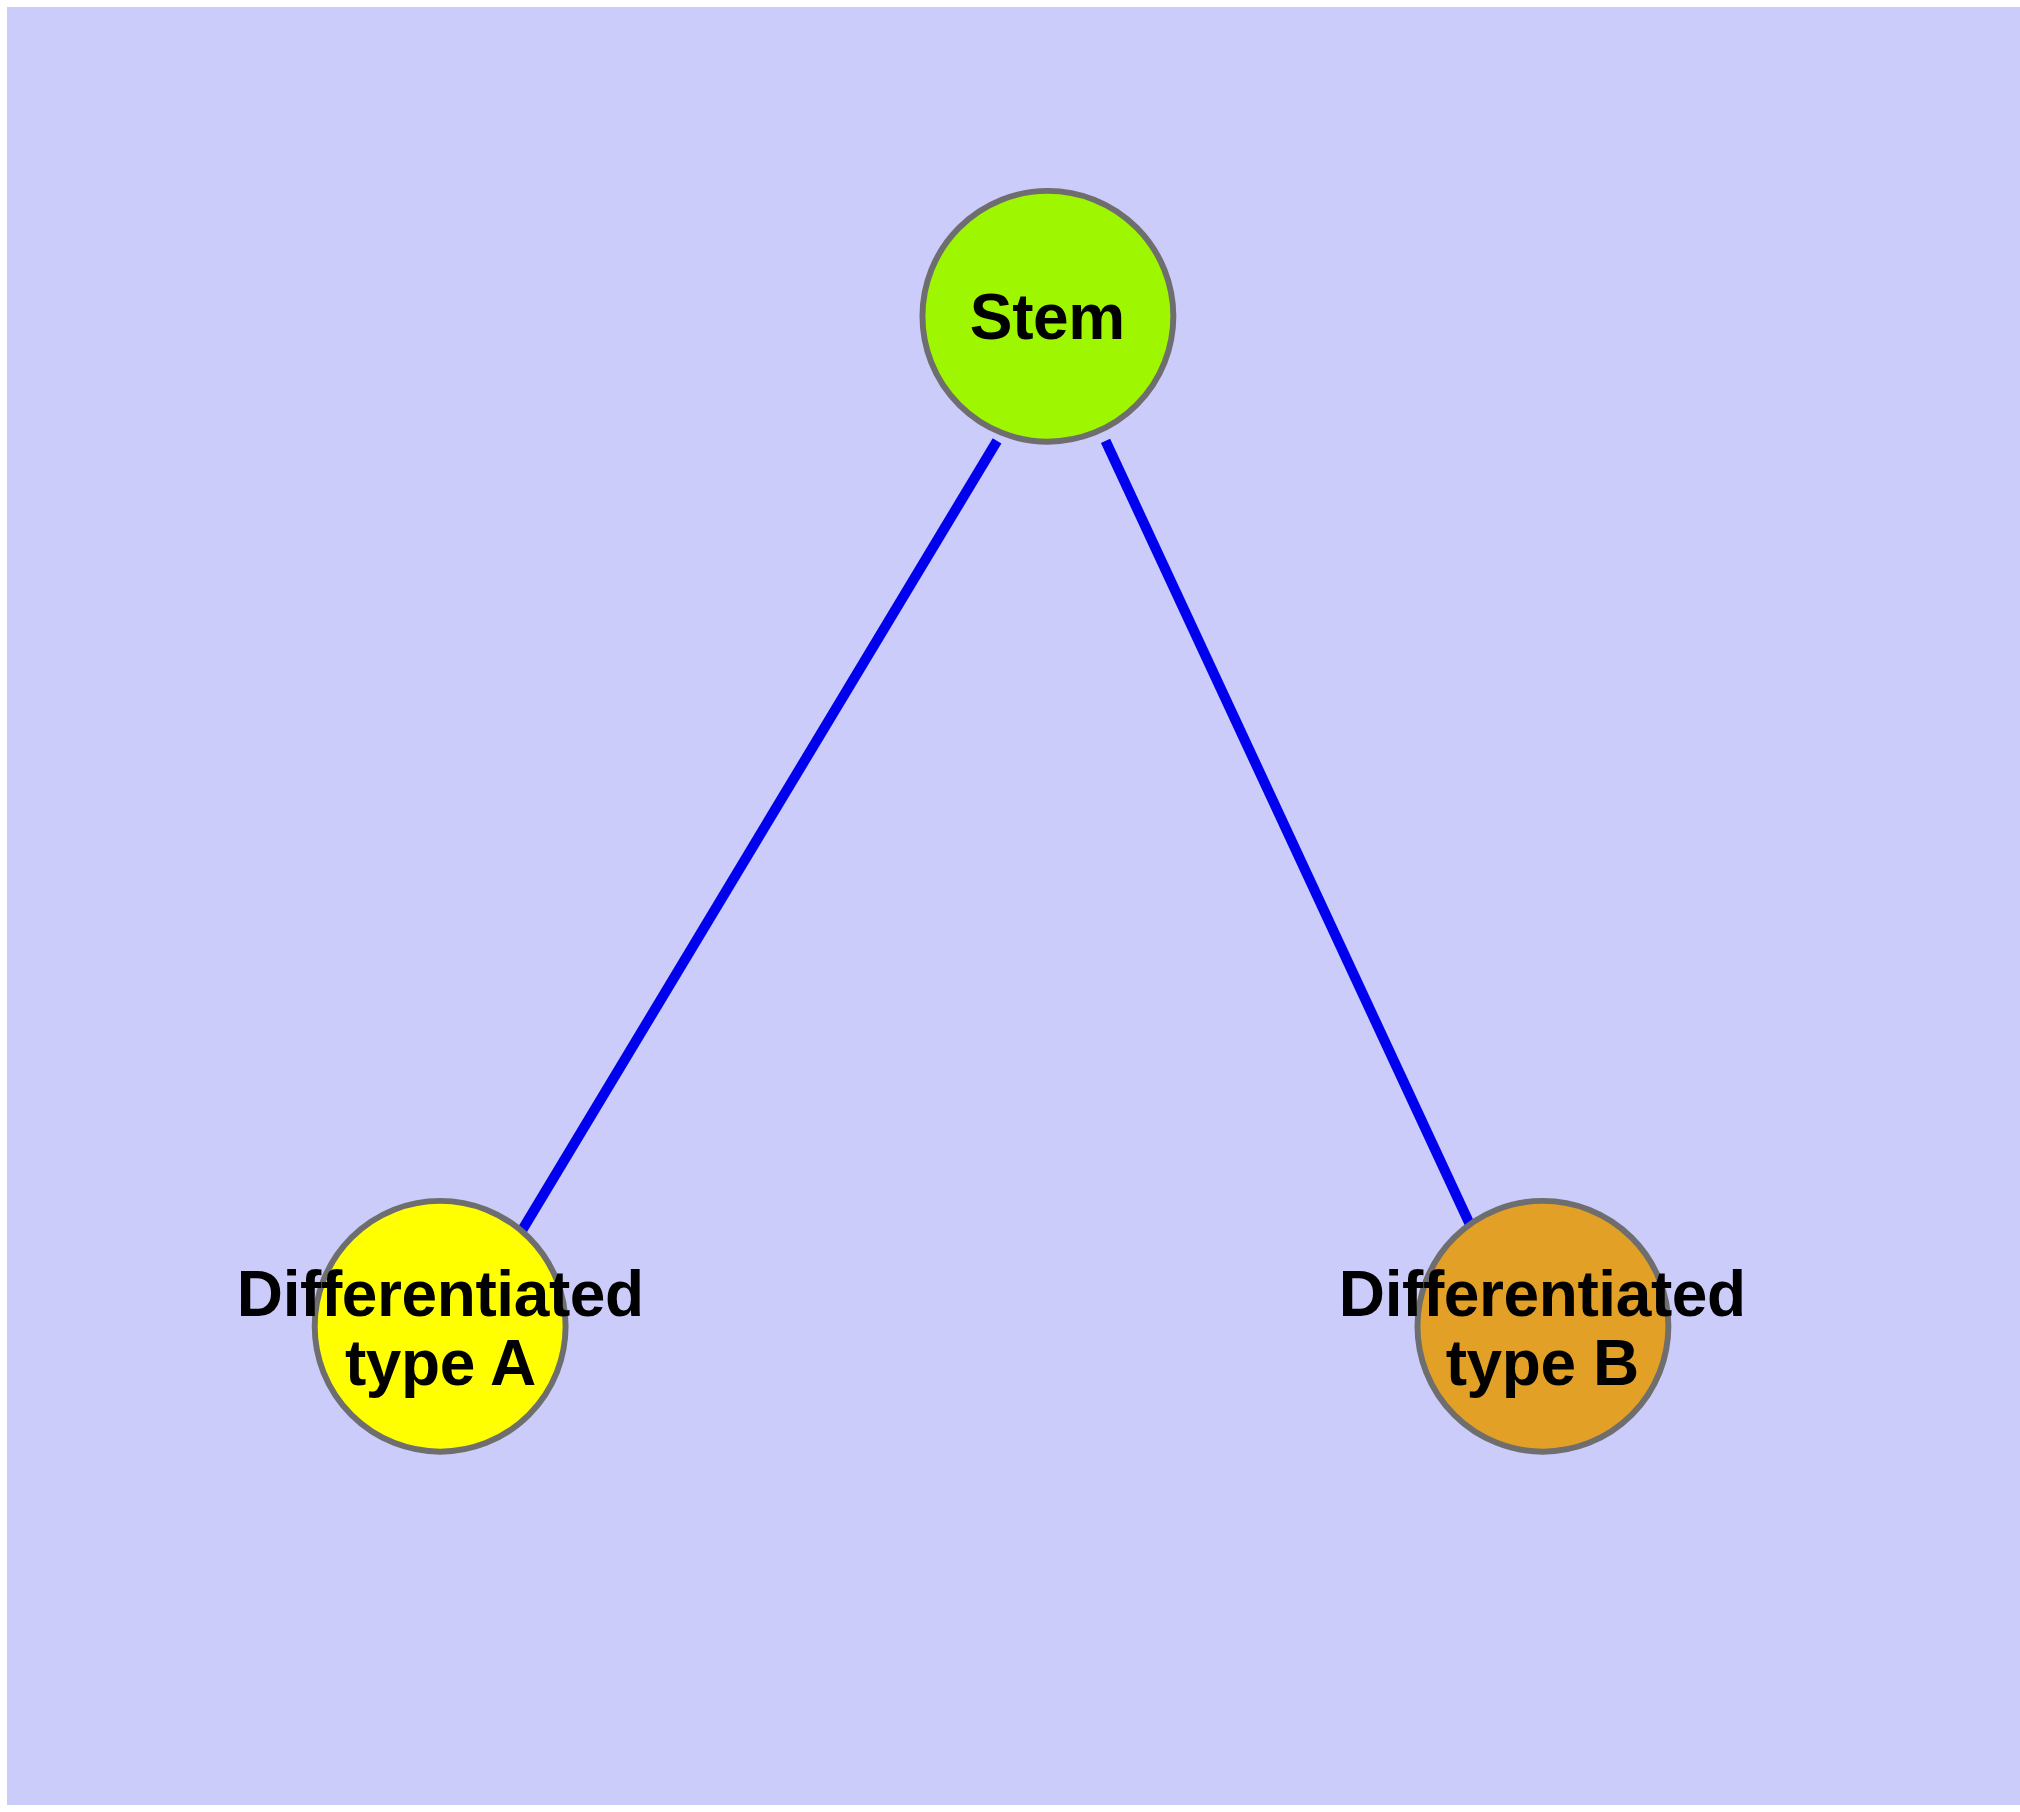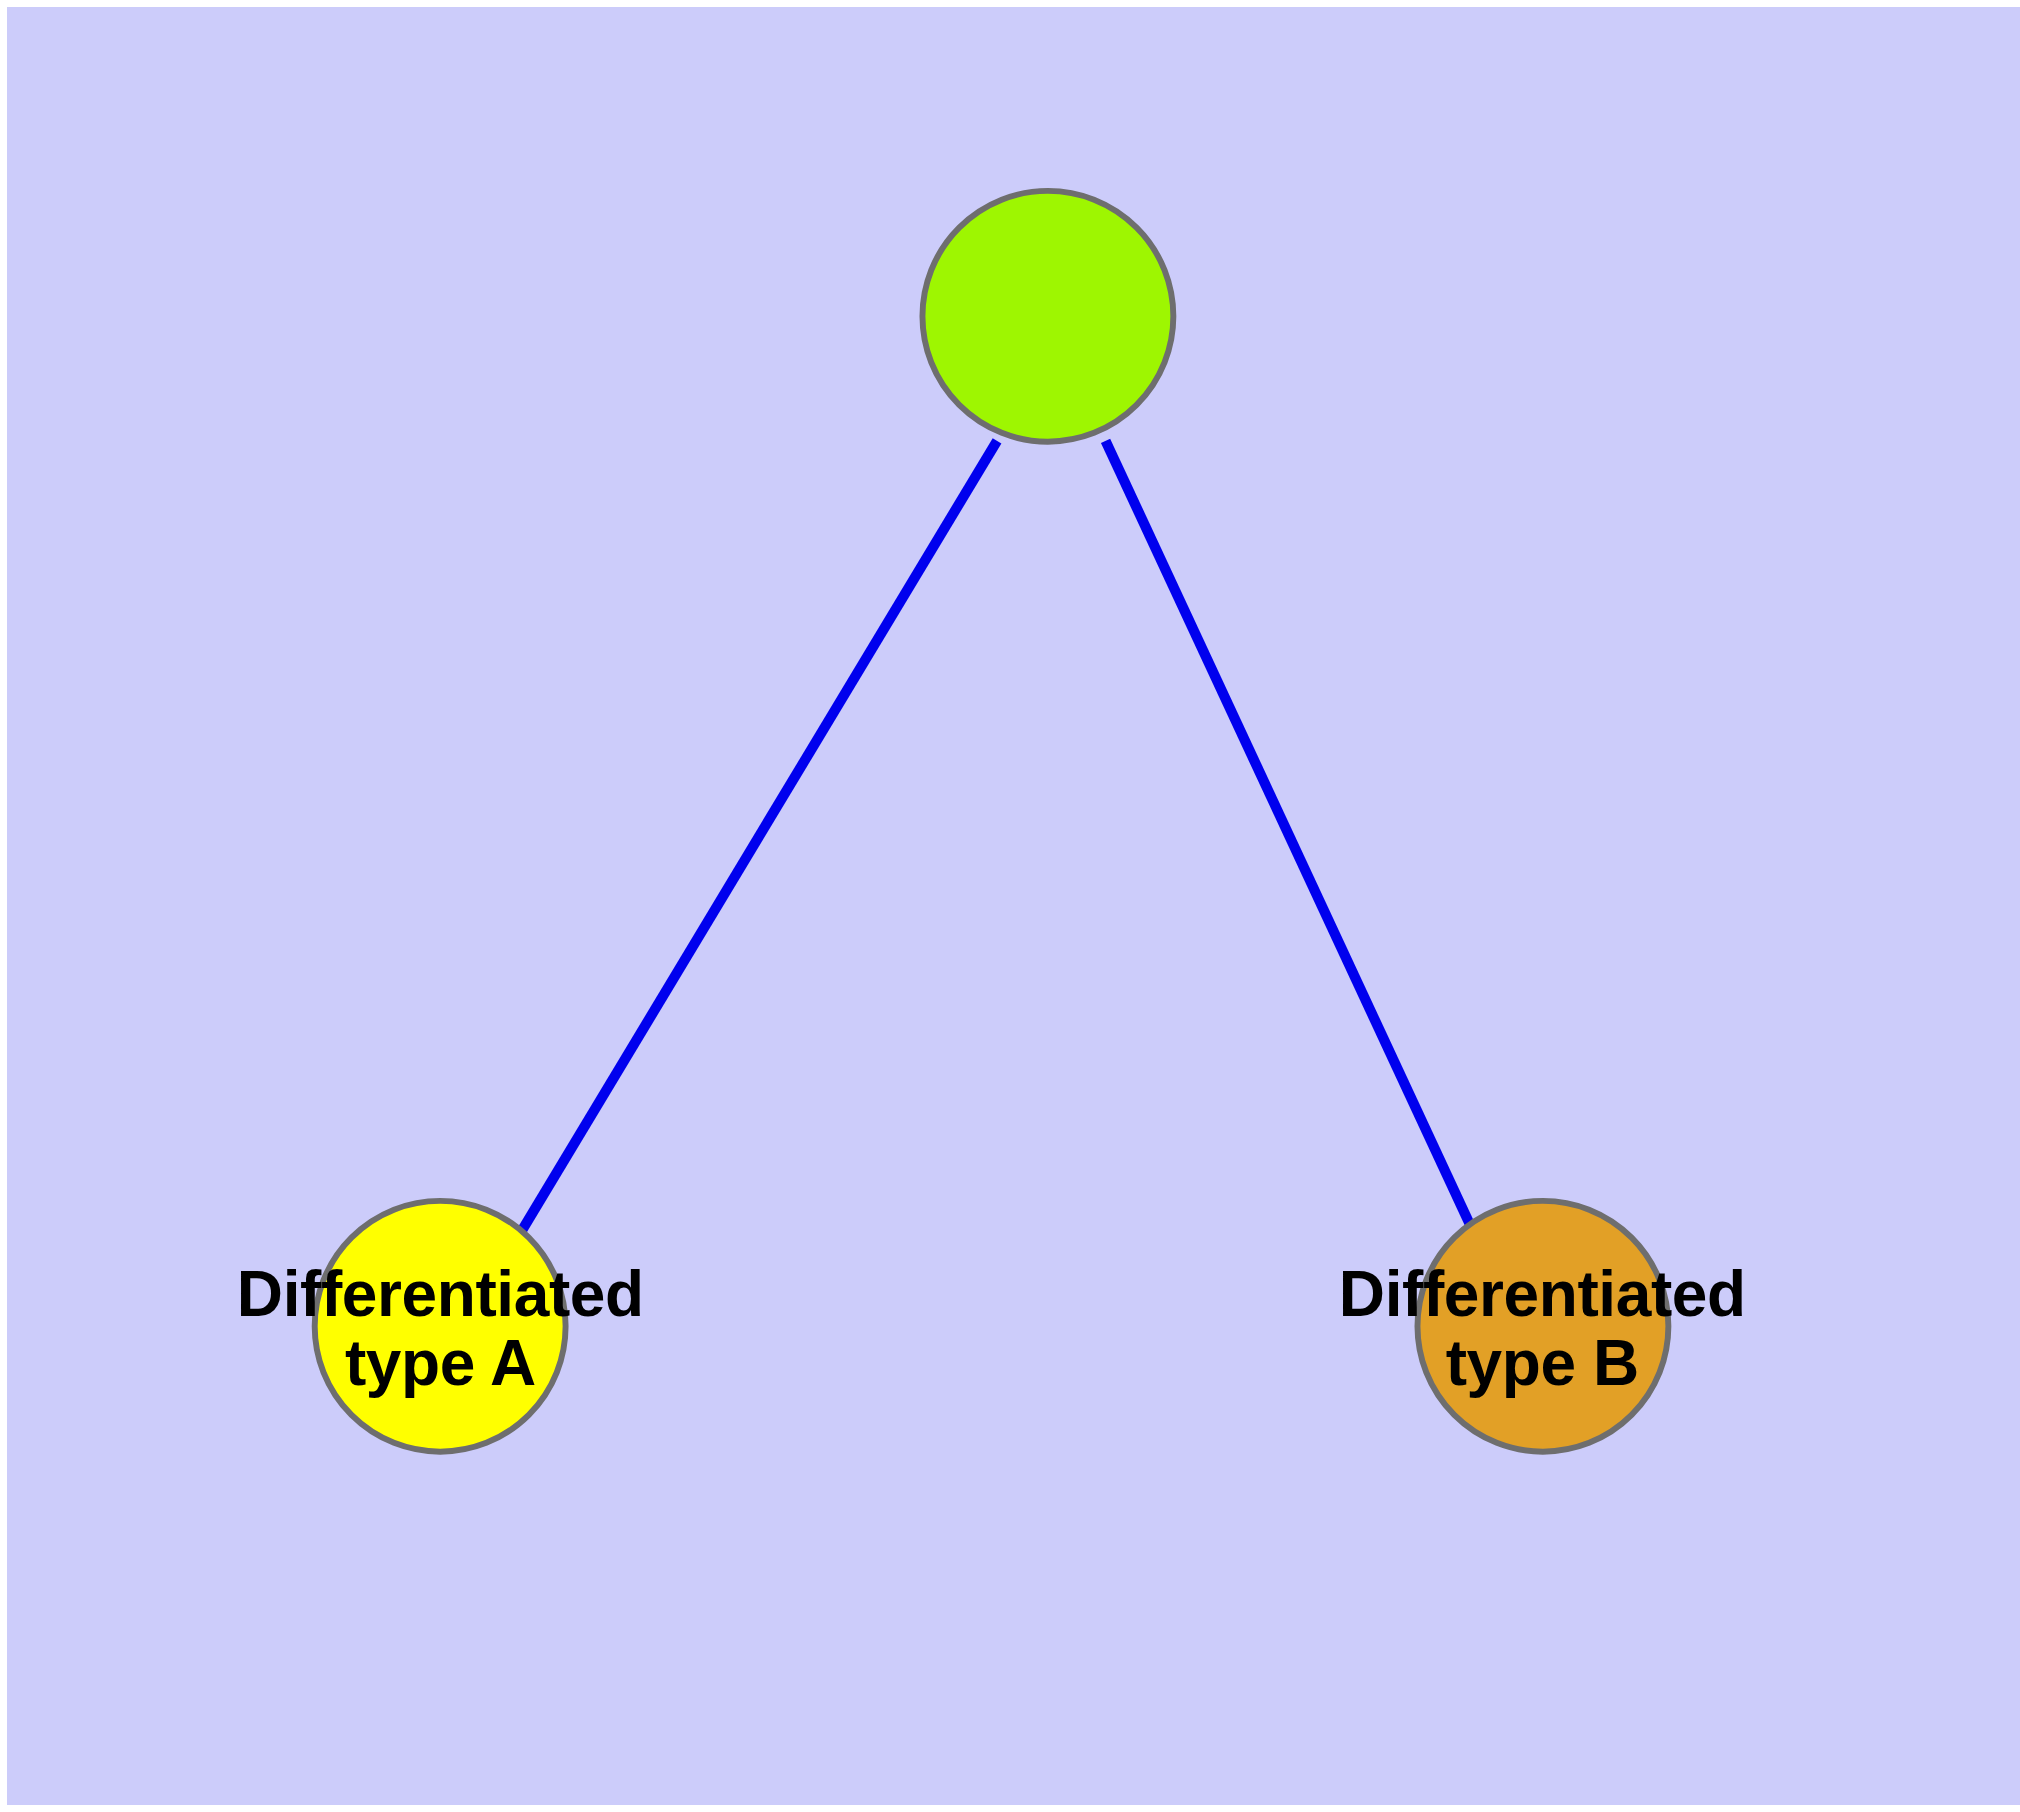--- a/index.html
+++ b/index.html
@@ -75,20 +75,21 @@
       <line x1="1296" y1="512" x2="1745" y2="1478" stroke="#0000ee" stroke-width="12" stroke-linecap="butt"></line>
     </g>
 
     <g>
       <circle cx="1228" cy="365" r="148" fill="#9ef601" stroke="#6e6e6e" stroke-width="7"></circle>
       <circle cx="511" cy="1557" r="148" fill="#ffff00" stroke="#6e6e6e" stroke-width="7"></circle>
       <circle cx="1812" cy="1557" r="148" fill="#e2a026" stroke="#6e6e6e" stroke-width="7"></circle>
     </g>
   </svg>
 
+  <div class="node-label" id="label-stem">Stem</div>
 
   <div class="node-label" id="label-diff-a">Differentiated
 type A</div>
 
   <div class="node-label" id="label-diff-b">Differentiated
 type B</div>
 
 </div>
 
 

